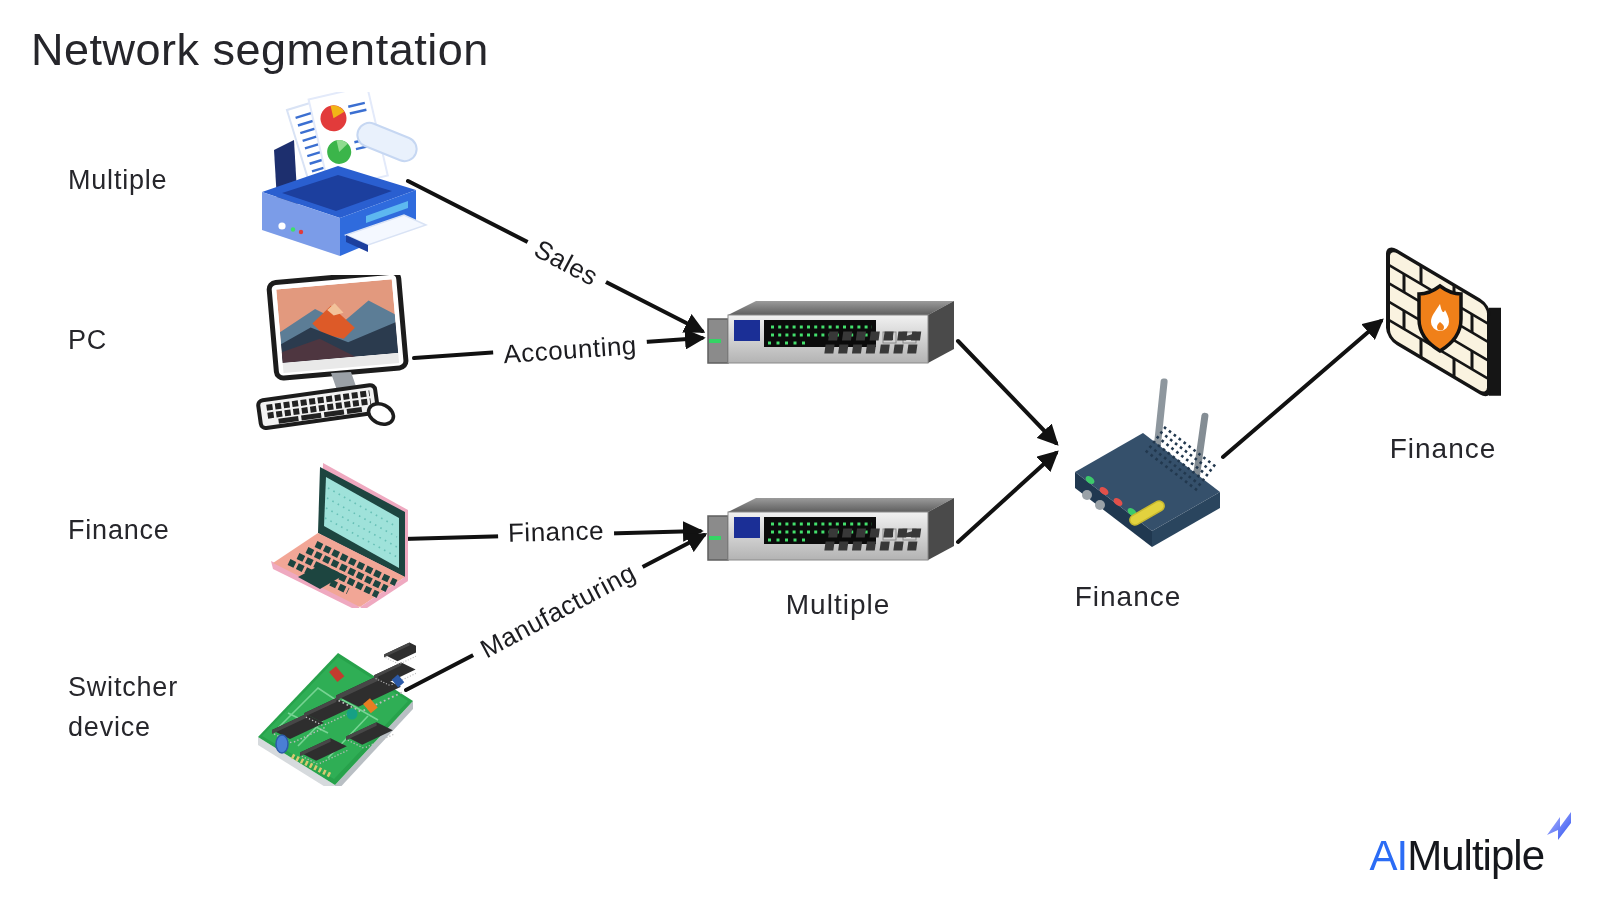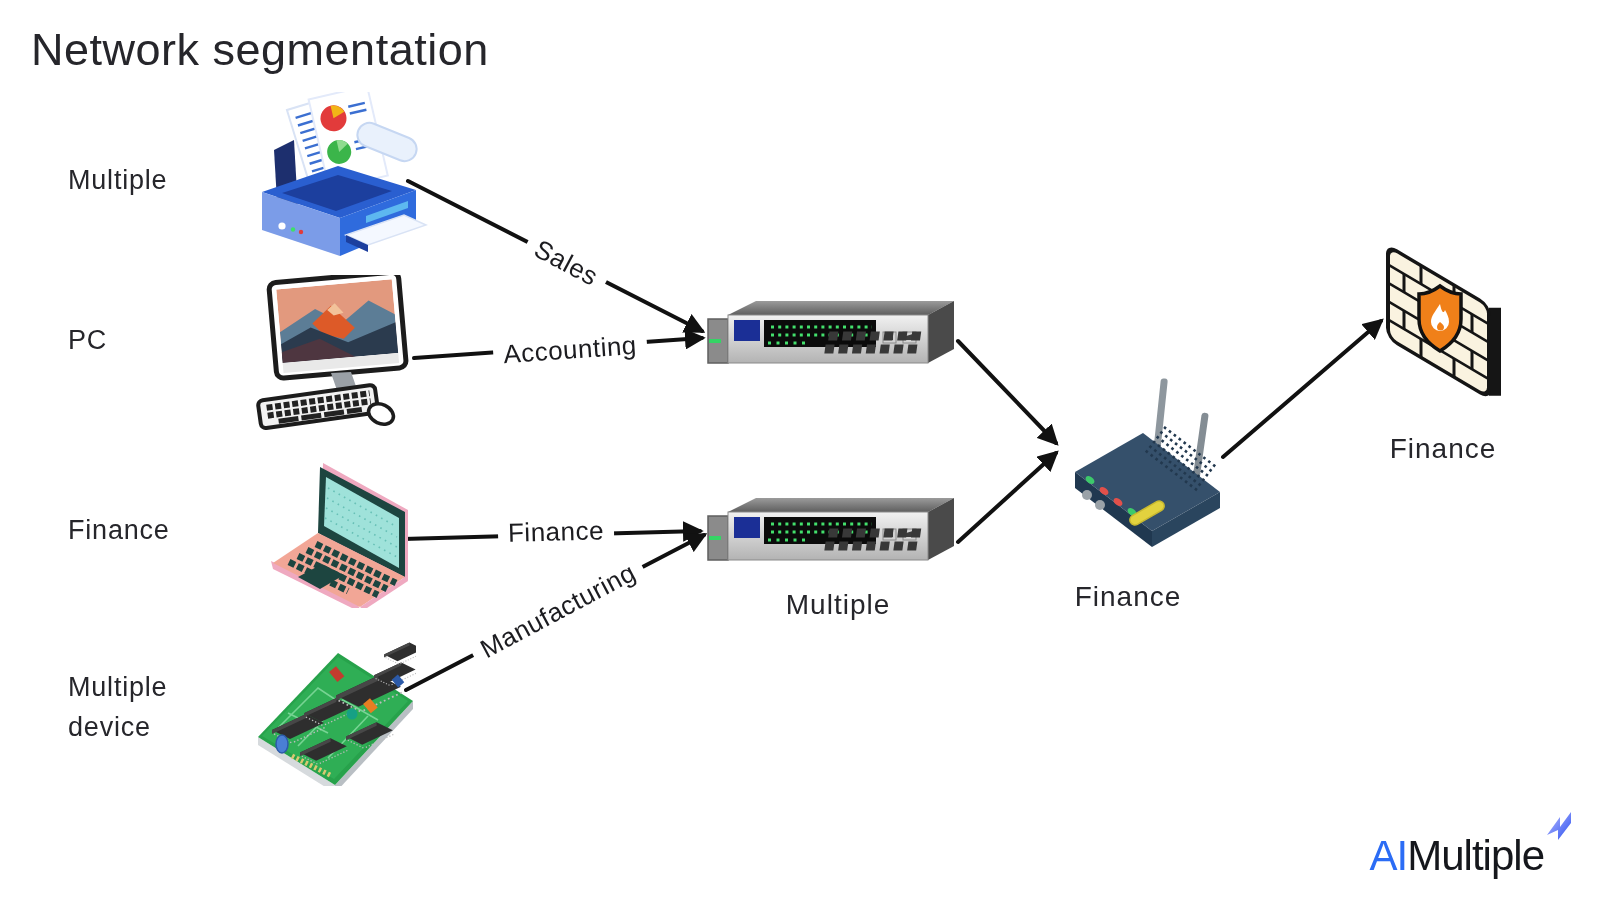--- a/index.html
+++ b/index.html
@@ -79,21 +79,21 @@
       <line x1="958" y1="542" x2="1056" y2="453" marker-end="url(#ah)"></line>
       <line x1="1223" y1="457" x2="1381" y2="321" marker-end="url(#ah)"></line>
     </g>
   </svg>
 
   <div class="title">Network segmentation</div>
 
   <div class="dev-label" style="top:160px">Multiple</div>
   <div class="dev-label" style="top:320px">PC</div>
   <div class="dev-label" style="top:510px">Finance</div>
-  <div class="dev-label" style="top:667px;width:170px">Multiple device</div>
+  <div class="dev-label" style="top:667px;width:170px">Switcher device</div>
 
   <svg class="abs" style="left:246px;top:92px" width="182" height="170" viewBox="0 0 182 170">
     <polygon points="28,58 48,48 52,118 32,126" fill="#1d2f6e"></polygon>
     <g transform="rotate(-17 80 50)">
       <rect x="52" y="8" width="56" height="86" fill="#ffffff" stroke="#d9e3f5" stroke-width="2"></rect>
       <g stroke="#3b6fd1" stroke-width="2.4">
         <line x1="58" y1="18" x2="102" y2="18"></line>
           <line x1="58" y1="26" x2="102" y2="26"></line>
         <line x1="58" y1="34" x2="102" y2="34"></line>
           <line x1="58" y1="42" x2="96" y2="42"></line>

